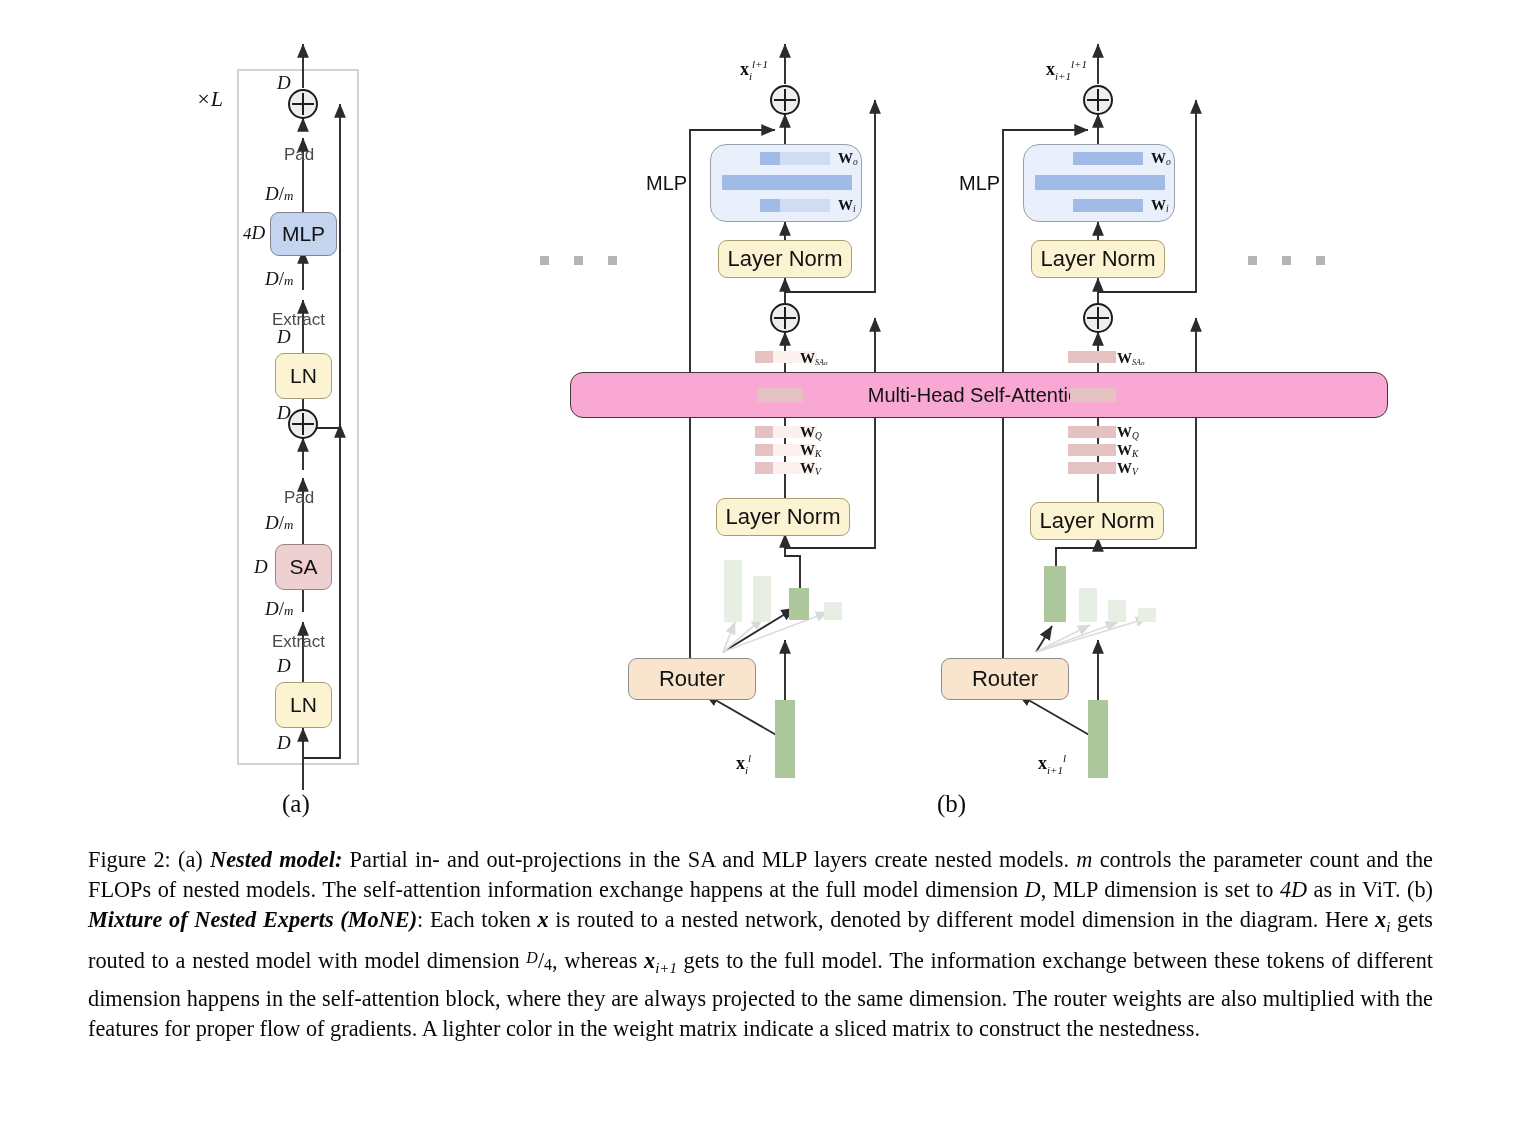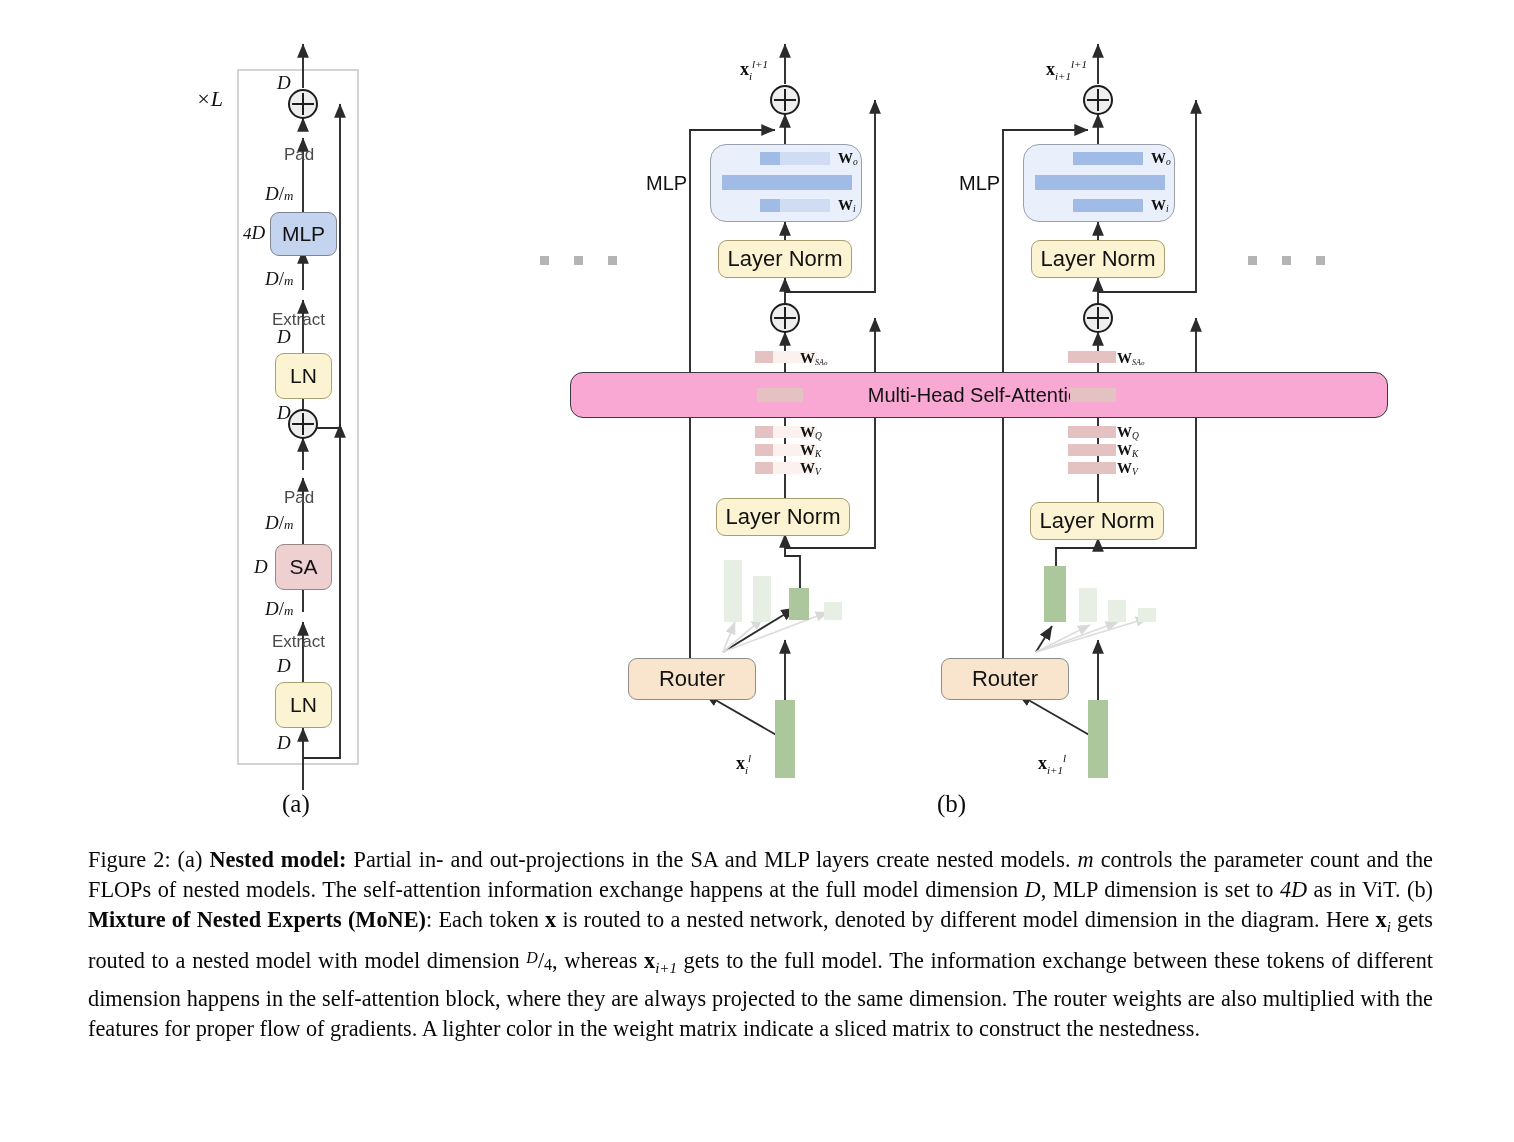--- a/index.html
+++ b/index.html
@@ -46,21 +46,21 @@
   
   .dotsq{position:absolute;width:9px;height:9px;background:#b4b4b4;}
 
   
   .panelcap{position:absolute;font-family:"Liberation Serif",serif;font-size:25px;color:#0c0c0c;}
 
   
   #caption{position:absolute;left:88px;top:845px;width:1345px;
            font-family:"Liberation Serif",serif;font-size:22.3px;line-height:30.2px;
            color:#080808;text-align:justify;}
-  #caption b{font-weight:bold;}
+  #caption b{font-weight:bold;font-style:italic;}
   #caption i{font-style:italic;}
   .sfrac{display:inline-block;font-style:normal;}
   .sfrac .n{font-style:italic;font-size:16px;vertical-align:5px;}
   .sfrac .d{font-size:16px;vertical-align:-2px;}
 </style>
 </head>
 <body>
 
 <div id="fig">
 

